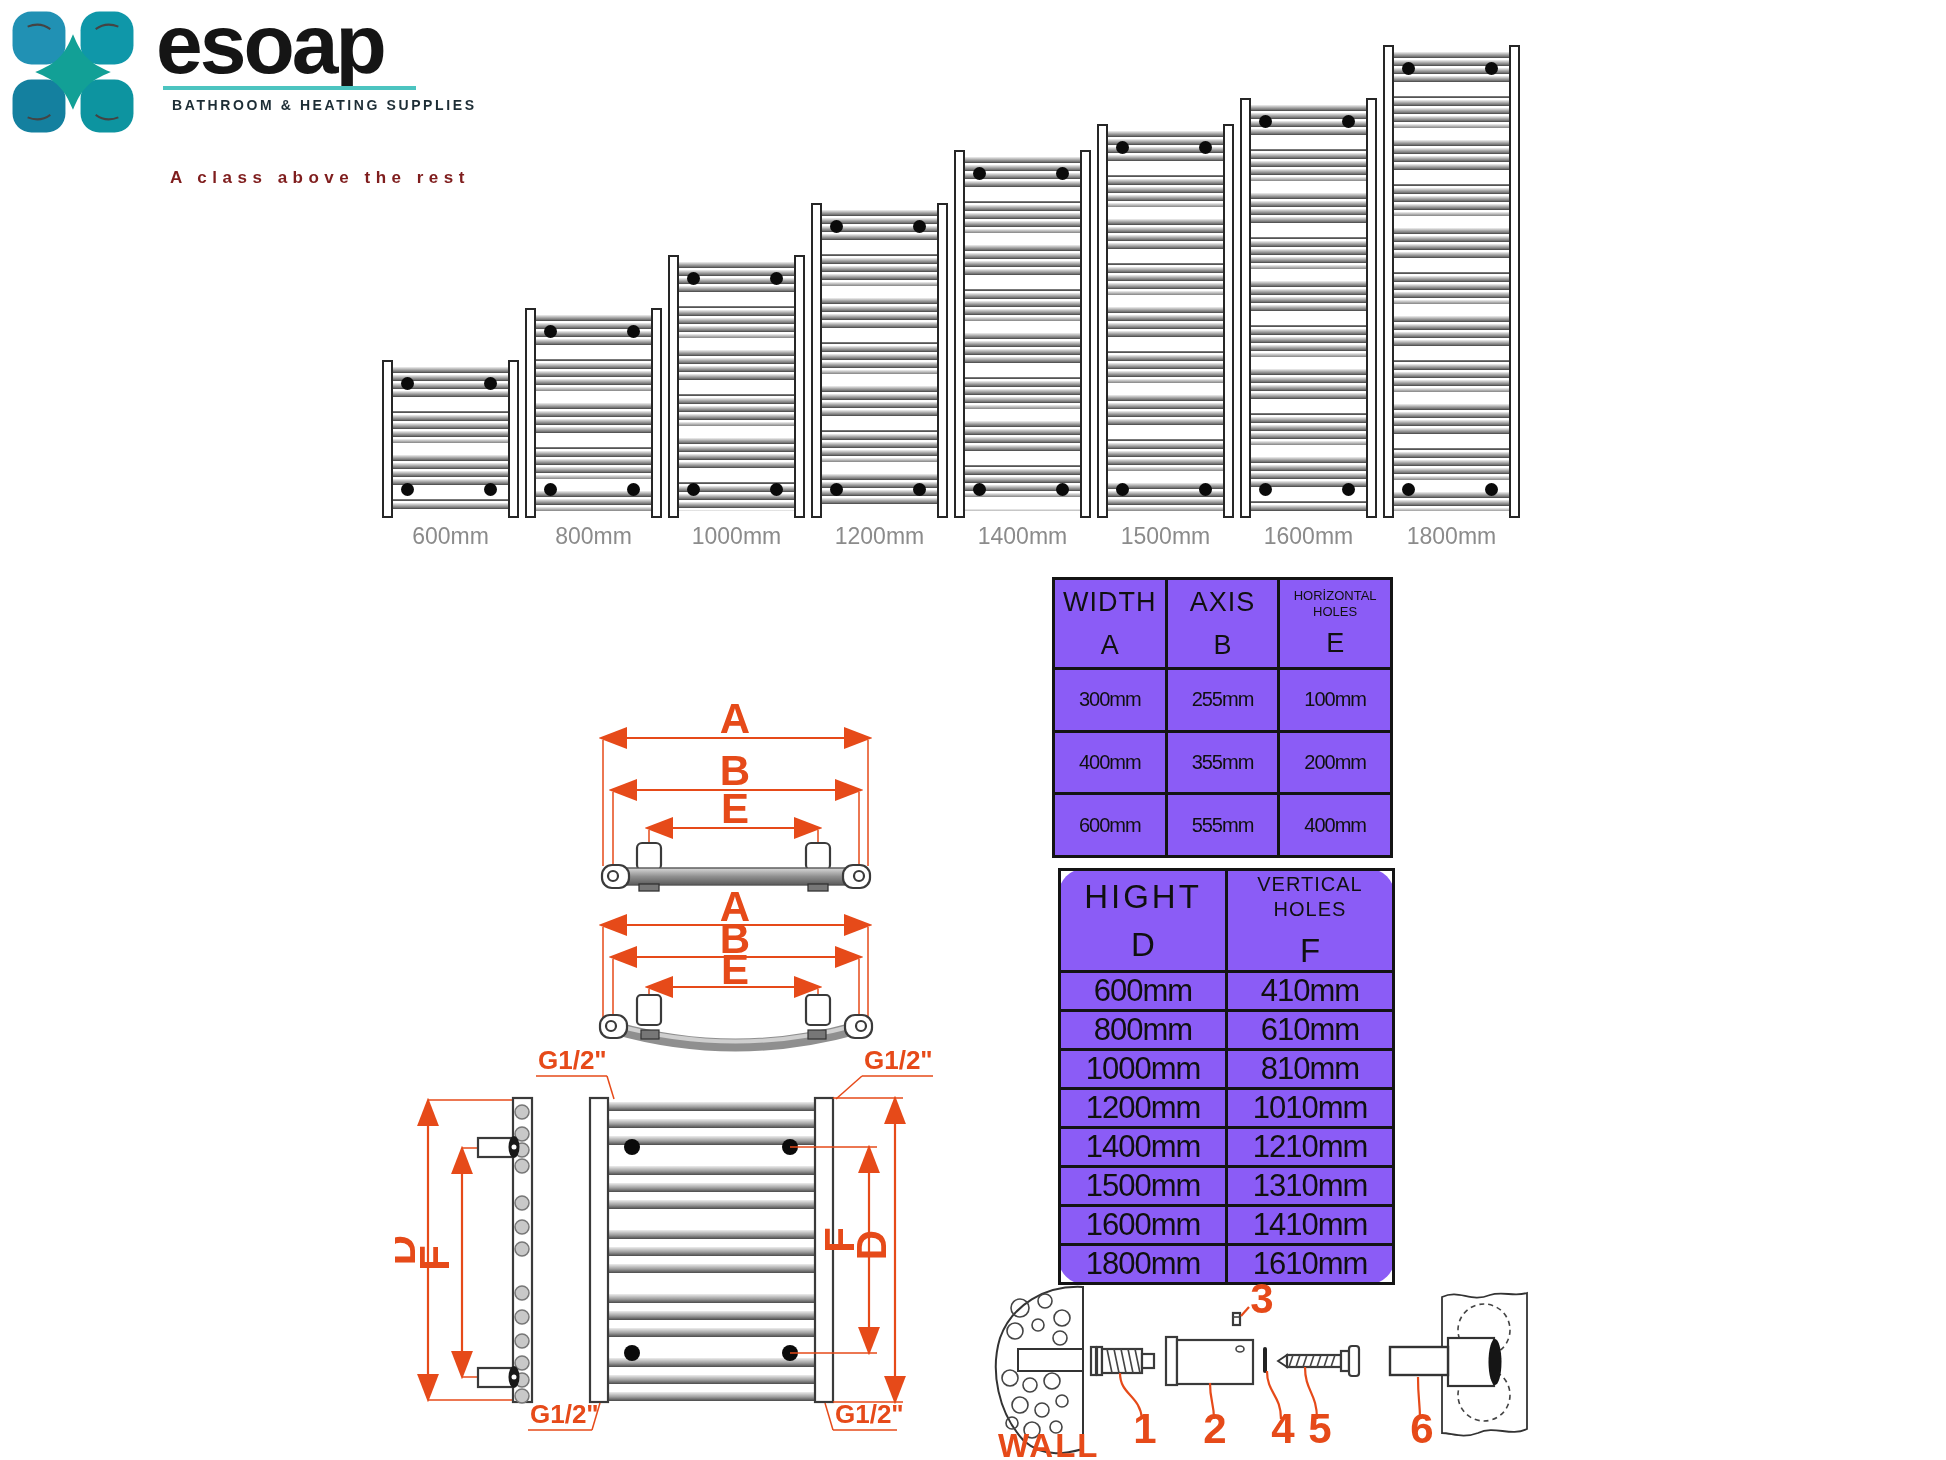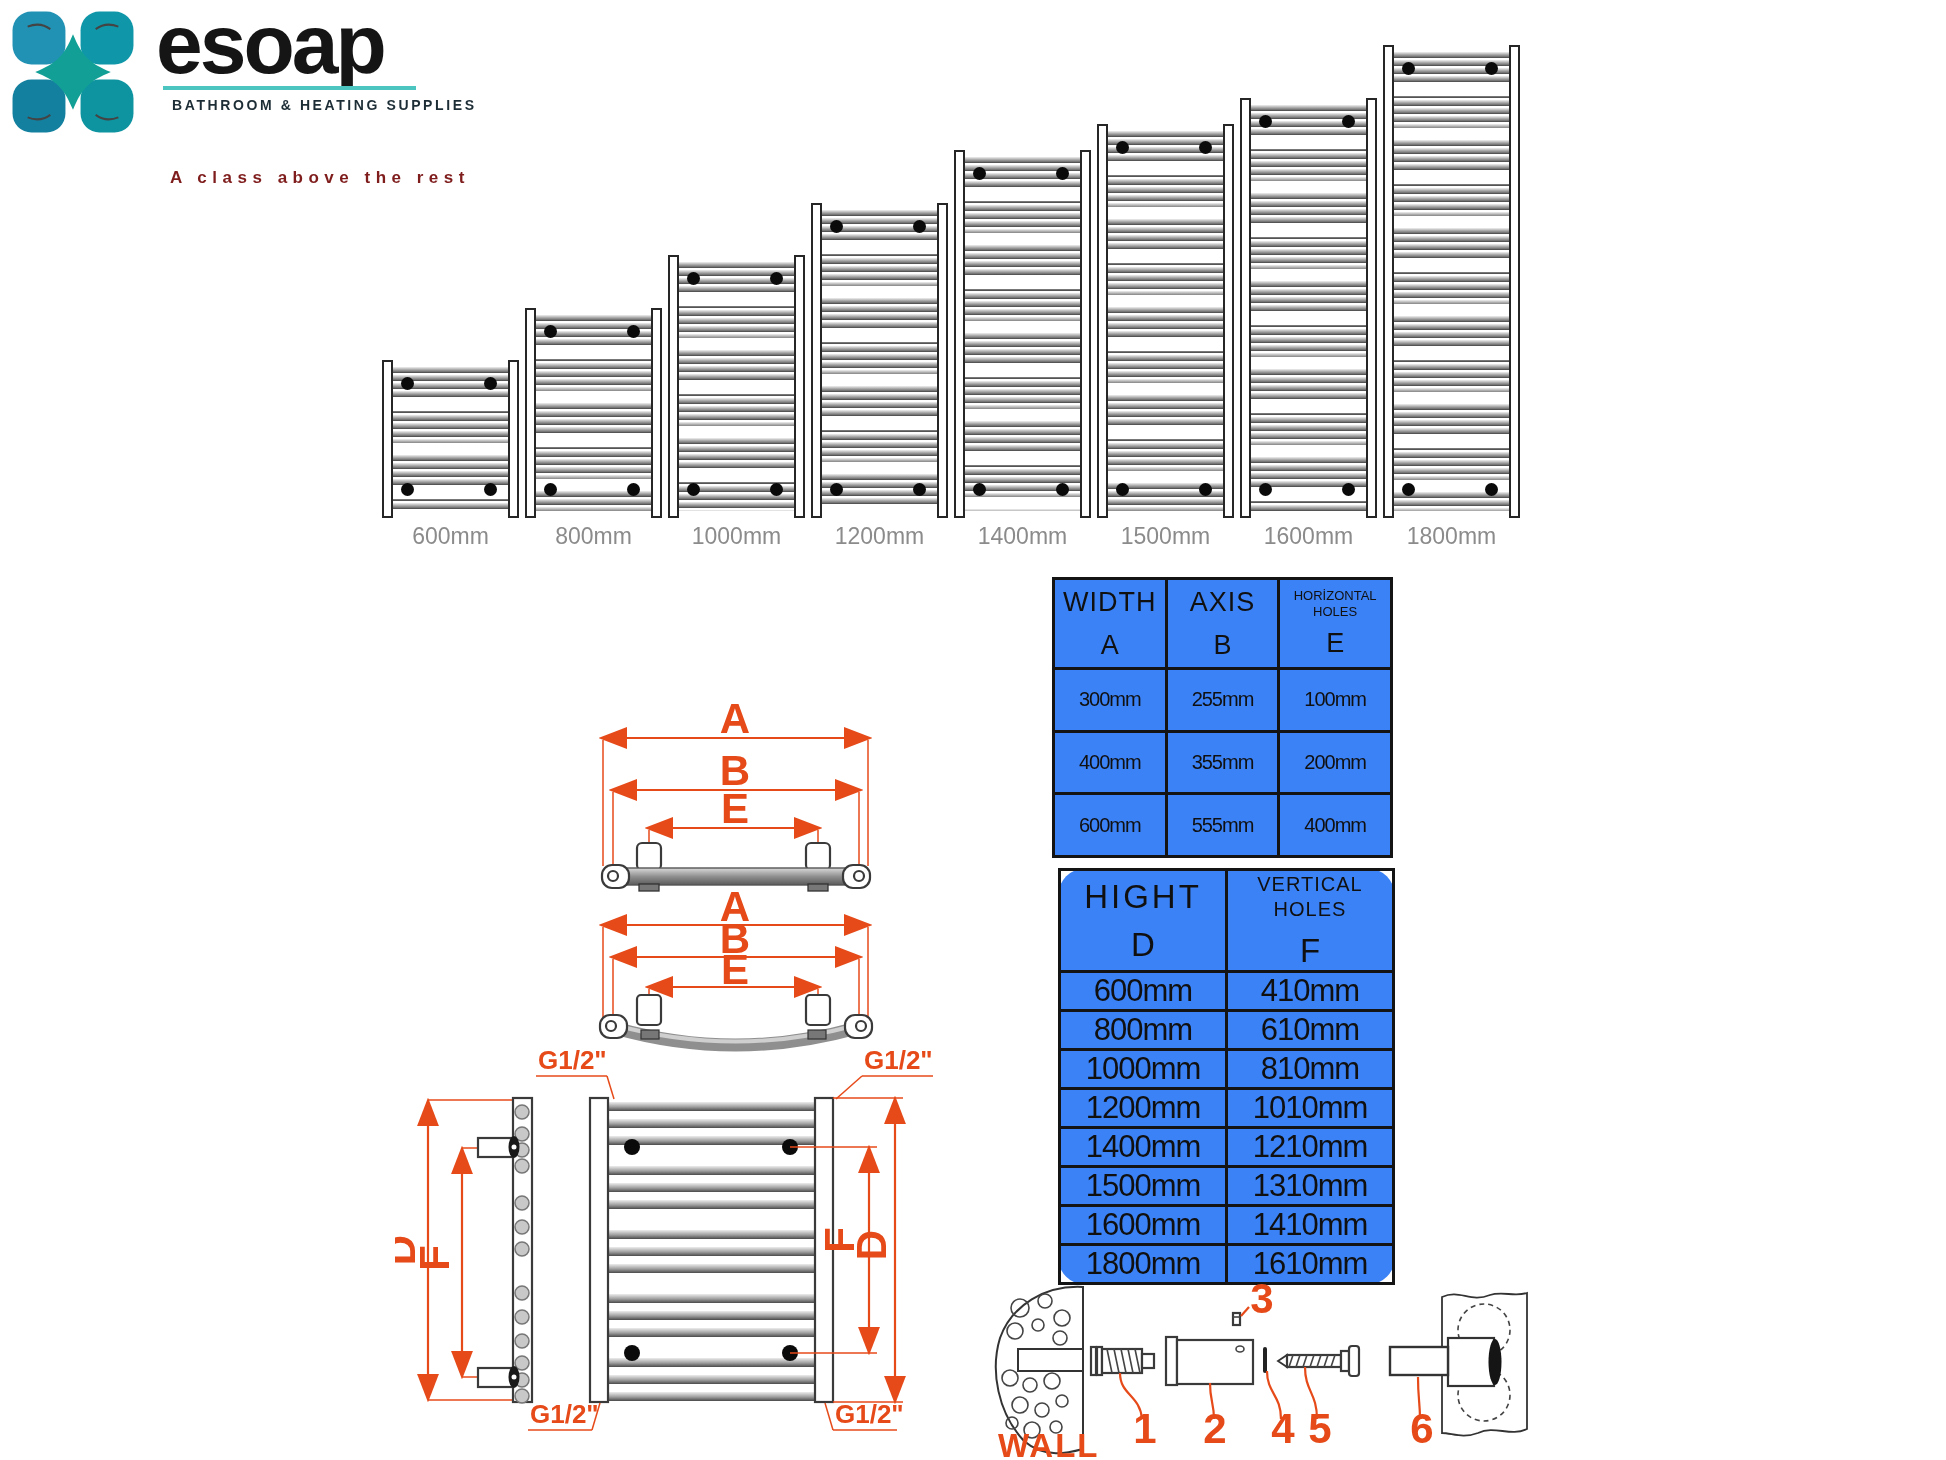--- a/index.html
+++ b/index.html
@@ -25,21 +25,21 @@
     background-image:
       repeating-linear-gradient(to bottom, rgba(0,0,0,0) 0px, rgba(0,0,0,0) 32px, #ffffff 32px, #ffffff 44px),
       repeating-linear-gradient(to bottom, #f0f0f0 0px, #b9b9b9 2px, #6a6a6a 5px, #3f3f3f 6px, #ffffff 6px, #ffffff 8px);}
   .dot{position:absolute;width:13px;height:13px;border-radius:50%;background:#0a0a0a;}
   .dot.tl{left:19px;top:17px;} .dot.tr{left:102px;top:17px;}
   .dot.bl{left:19px;bottom:22px;} .dot.br{left:102px;bottom:22px;}
   .rad-label{position:absolute;top:100%;left:-15px;right:-15px;margin-top:5px;
              text-align:center;font-size:23px;color:#8b8b8b;}
 
   
-  table{border-collapse:collapse;table-layout:fixed;background:#3b82f6;}
+  table{border-collapse:collapse;table-layout:fixed;background:#8b5cf6;}
   #width-table{position:absolute;left:1052px;top:577px;width:341px;height:281px;}
   #height-table{position:absolute;left:1058px;top:868px;width:337px;height:410px;border-radius:28px;}
   th,td{border:3px solid #141414;text-align:center;vertical-align:middle;padding:0;color:#101010;}
   th{font-weight:normal;}
   #width-table thead tr{height:90px;}
   #height-table thead tr{height:102px;}
   #width-table td{font-size:20px;letter-spacing:-1px;}
   #height-table td{font-size:31px;letter-spacing:-1px;}
   #width-table th:nth-child(1) .ht,#width-table th:nth-child(2) .ht{font-size:27px;letter-spacing:1px;}
   #width-table th:nth-child(3) .ht{font-size:13px;line-height:1.2;}

